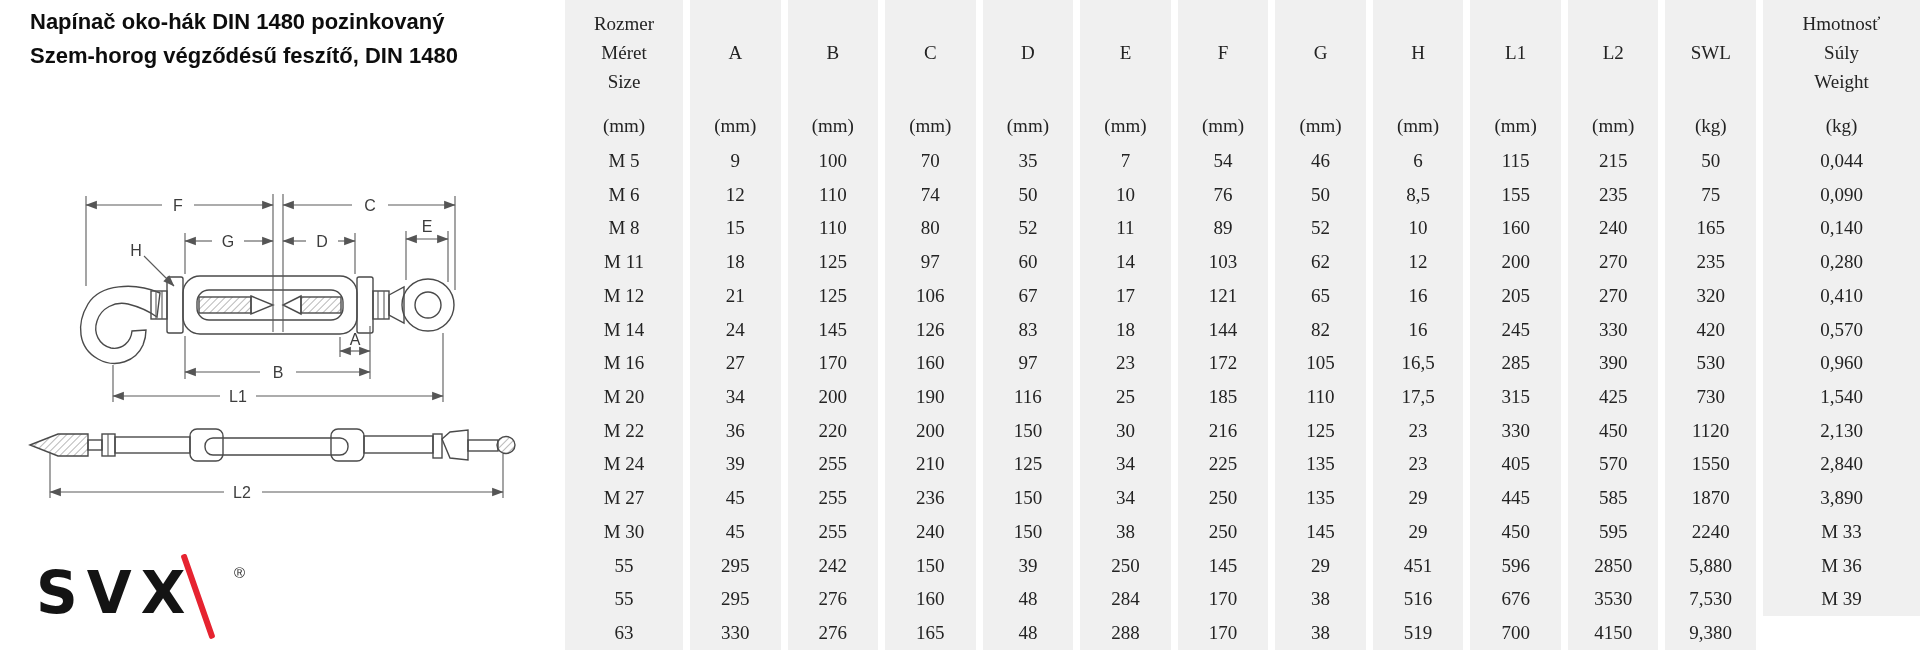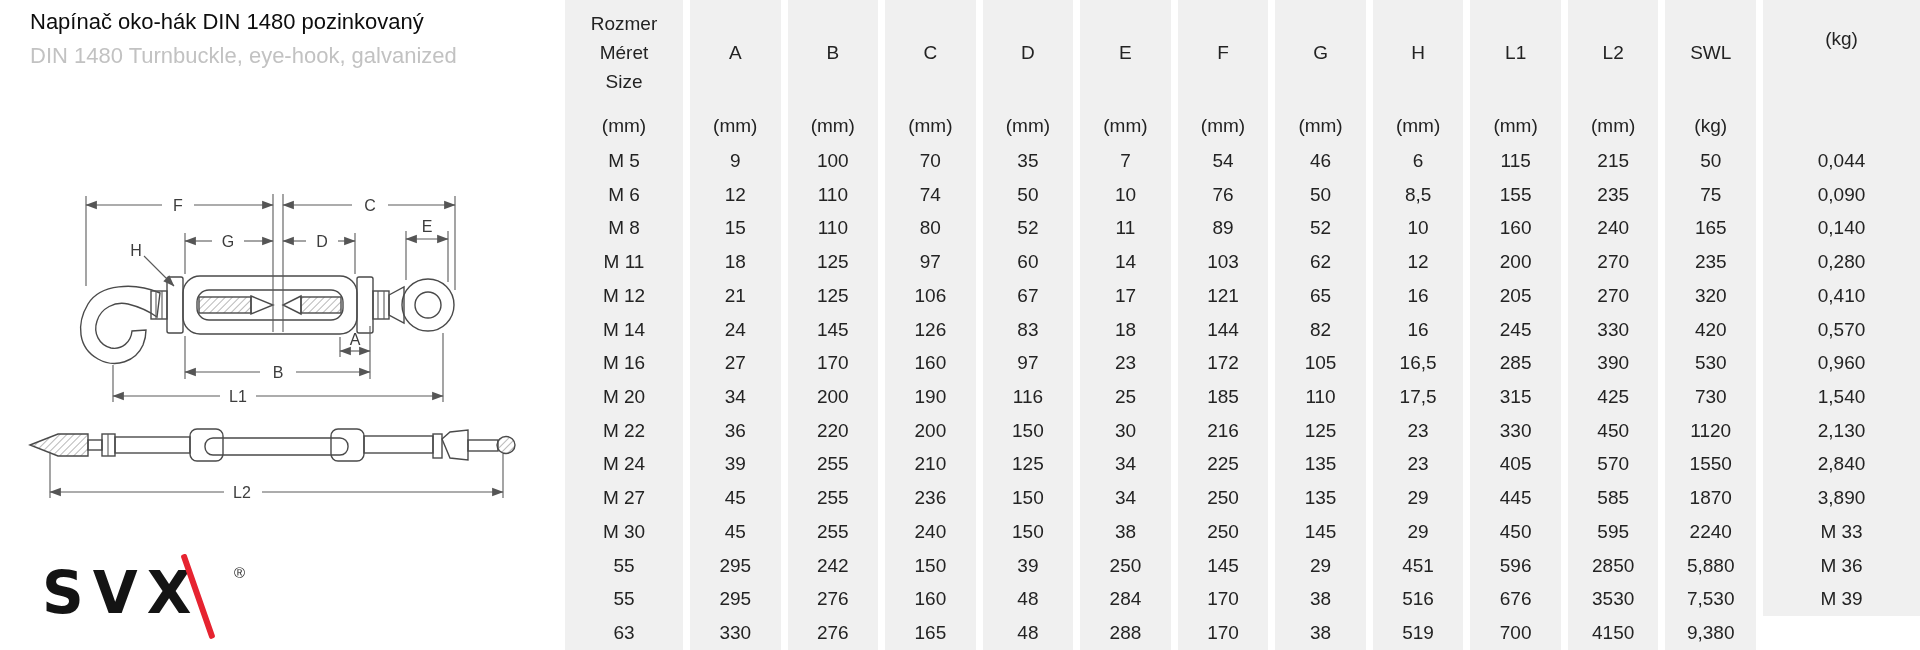--- a/index.html
+++ b/index.html
@@ -1,57 +1,57 @@
 <!DOCTYPE html>
 <html style="--cell: #f0f0f0; --title-gray: #c2c2c2; --red: #e62330; --line: #4a4a4a;"><head>
 <meta charset="utf-8">
 <style>
   html,body{margin:0;padding:0;background:#fff;}
   body{width:1920px;height:650px;overflow:hidden;font-family:"Liberation Sans",sans-serif;}
   .stage{position:relative;width:1920px;height:650px;background:#ffffff;}
 
   
   .titles{position:absolute;left:30px;top:5px;}
-  .title-line{font-size:22px;font-weight:normal;line-height:34px;color:#0d0d0d;white-space:nowrap;}
+  .title-line{font-size:22px;font-weight:bold;line-height:34px;color:#0d0d0d;white-space:nowrap;}
   .title-line.en{color:var(--title-gray,#c2c2c2);}
 
   .drawing{position:absolute;left:0;top:140px;}
   .st{stroke:var(--line,#4a4a4a);stroke-width:1.4;}
   .stn{stroke:var(--line,#4a4a4a);stroke-width:1.4;fill:none;}
   .dim{stroke:#5a5a5a;stroke-width:1.1;fill:none;}
   .dim-t{font-family:"Liberation Sans",sans-serif;font-size:16px;fill:#3d3d3d;}
 
   .logo{position:absolute;left:26px;top:550px;width:250px;height:98px;}
-  .logo-text{position:absolute;left:16px;top:14px;font-family:"DejaVu Sans",sans-serif;font-weight:bold;
+  .logo-text{position:absolute;left:10px;top:14px;font-family:"DejaVu Sans",sans-serif;font-weight:bold;
              font-size:58px;line-height:58px;letter-spacing:9px;color:#141414;}
   .reg{position:absolute;left:208px;top:14px;font-size:15px;color:#2b2b2b;}
   .slash{position:absolute;left:169px;top:2px;width:5.5px;height:89px;background:var(--red,#e62330);
          transform:rotate(-19.3deg);border-radius:2px;}
 
   
   .spec-table{position:absolute;left:565px;top:0;right:0;bottom:0;display:flex;flex-direction:column;}
-  .grid13{display:grid;grid-template-columns:118px repeat(11,1fr) 157px;column-gap:7px;}
+  .grid13{display:grid;grid-template-columns:118px repeat(11,1fr) 157px;column-gap:7px;font-family:Liberation Serif, serif;}
   .thead{height:137px;margin-bottom:7px;}
   .hcell{background:var(--cell,#f0f0f0);display:flex;flex-direction:column;align-items:center;
          padding:9px 2px 10px;font-size:19px;color:#232323;}
   .hlabel{flex:1;display:flex;flex-direction:column;justify-content:center;text-align:center;}
   .hline{line-height:29px;white-space:nowrap;}
   .hunit{line-height:22px;margin-top:19px;}
   .tbody{flex:1;grid-auto-rows:1fr;}
   .cell{background:var(--cell,#f0f0f0);display:flex;align-items:center;justify-content:center;
         font-size:19px;color:#232323;white-space:nowrap;}
 </style>
 </head>
 <body>
 
 <div class="stage">
 
   <div class="titles">
     <div class="title-line">Napínač oko-hák DIN 1480 pozinkovaný</div>
-    <div class="title-line en">DIN 1480 Turnbuckle, eye-hook, galvanized</div>
+    <div class="title-line">Szem-horog végződésű feszítő, DIN 1480</div>
   </div>
 
   <svg class="drawing" width="535" height="380" viewBox="0 0 535 380">
     <defs>
       <marker id="arr" viewBox="0 0 10 8" refX="9.5" refY="4" markerWidth="11" markerHeight="9" orient="auto-start-reverse">
         <path d="M0.5,0.5 L10,4 L0.5,7.5 Z" fill="#555"></path>
       </marker>
       <pattern id="hatch" patternUnits="userSpaceOnUse" width="5" height="5" patternTransform="rotate(45)">
         <line x1="0" y1="0" x2="0" y2="5" stroke="#8a8a8a" stroke-width="1.2"></line>
       </pattern>
@@ -248,20 +248,25 @@
           </div>
           <div class="hunit">(mm)</div>
         </div>
         <div class="hcell">
           <div class="hlabel">
             <div class="hline">SWL</div>
           </div>
           <div class="hunit">(kg)</div>
         </div>
         <div class="hcell">
+          <div class="hlabel">
+            <div class="hline">Hmotnosť</div>
+            <div class="hline">Súly</div>
+            <div class="hline">Weight</div>
+          </div>
           <div class="hunit">(kg)</div>
         </div>
       </div>
     <div class="tbody grid13" id="tbody">
         <div class="cell">M 5</div>
         <div class="cell">9</div>
         <div class="cell">100</div>
         <div class="cell">70</div>
         <div class="cell">35</div>
         <div class="cell">7</div>

